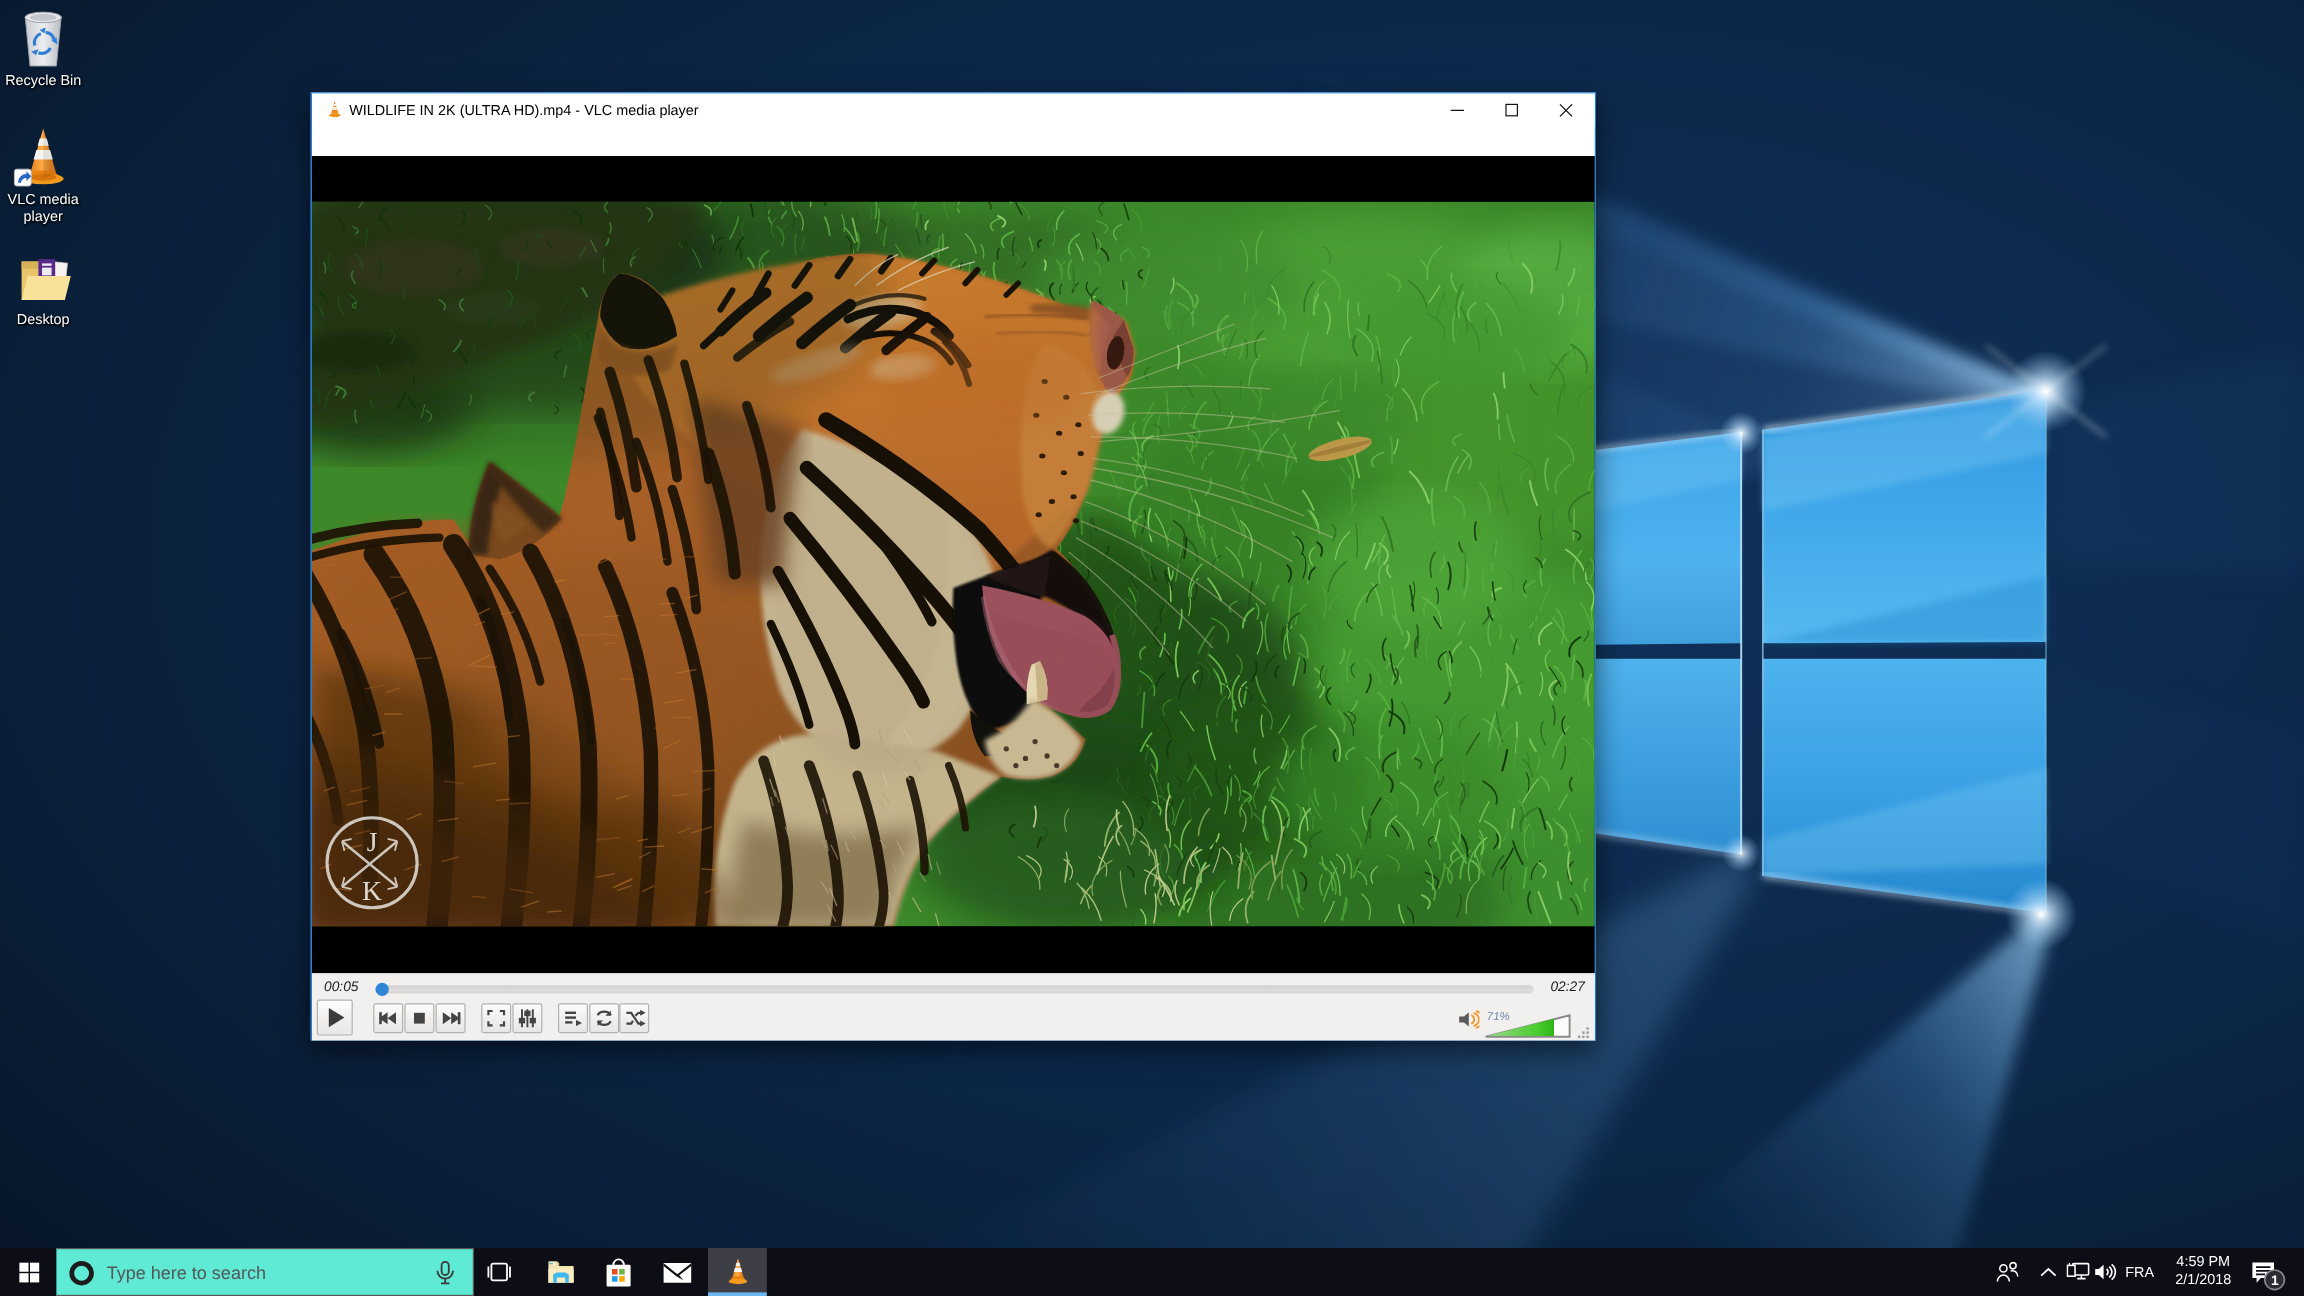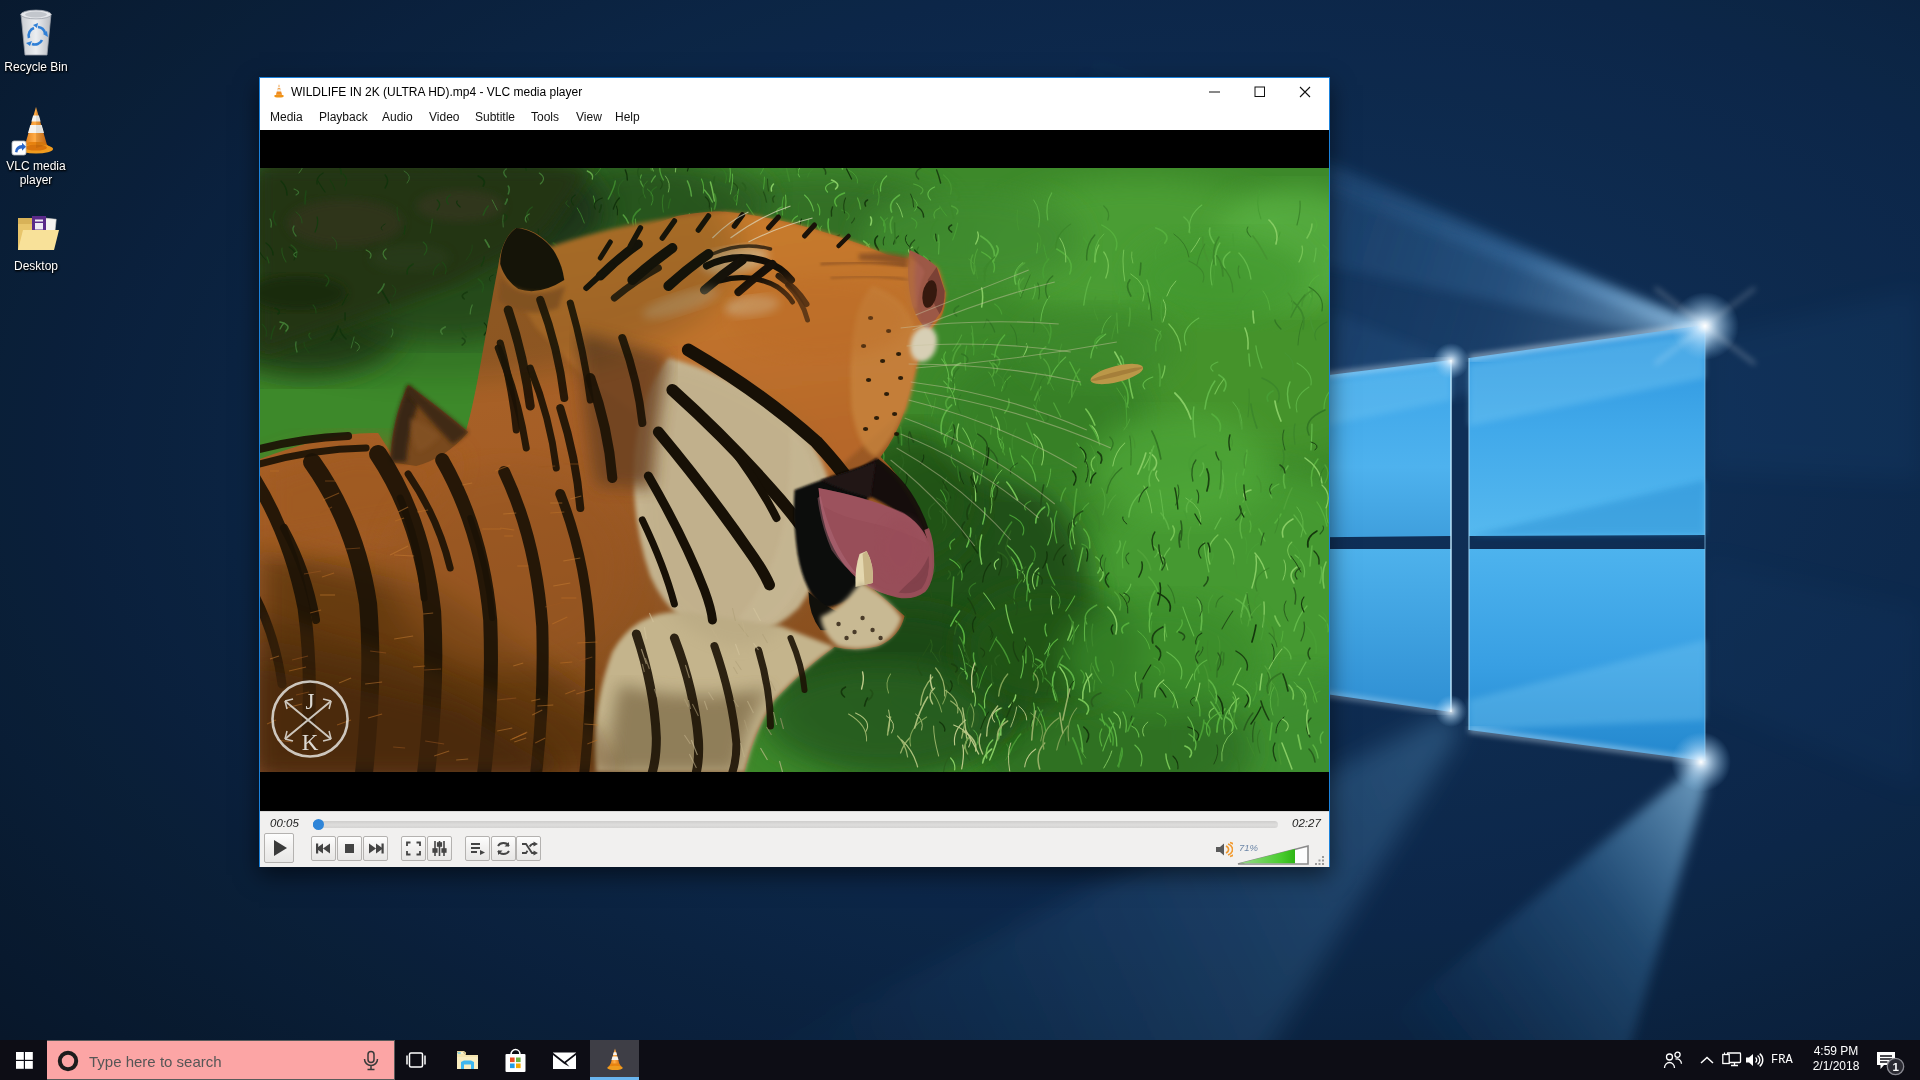--- a/index.html
+++ b/index.html
@@ -19,21 +19,21 @@
 #controls{position:absolute;left:0;top:733px;width:1069px;height:56px;background:#f1f0ef;border-top:1px solid #d9d8d7;font-style:italic;}
 .timetxt{position:absolute;top:5px;font-size:11.5px;color:#222;}
 #seektrack{position:absolute;left:53px;top:9px;width:965px;height:7px;border-radius:4px;
  background:linear-gradient(#cfcecd,#dedddc 55%,#d4d3d2);}
 #seekfill{position:absolute;left:53px;top:9px;width:7px;height:7px;border-radius:4px;background:#2f85d8;}
 #seekdot{position:absolute;left:53px;top:7px;width:11px;height:11px;border-radius:6px;background:#2f85d8;}
 .cbtn{position:absolute;border:1px solid #b4b2b0;border-radius:2px;
  background:linear-gradient(#fdfdfd,#f2f1f0 45%,#e8e7e6);}
 .win-btn{position:absolute;top:0;width:45px;height:27px;}
 #taskbar{position:absolute;left:0;top:1040px;width:1920px;height:40px;background:#0d0d15;z-index:10;}
-#search{position:absolute;left:47px;top:0px;width:348px;height:40px;background:#fca5a5;border:1px solid #5a5a5a;border-left:none;}
+#search{position:absolute;left:47px;top:0px;width:348px;height:40px;background:#5eead4;border:1px solid #5a5a5a;border-left:none;}
 #search .stxt{position:absolute;left:42px;top:12px;font-size:15px;color:#565656;}
 .tray{position:absolute;color:#fff;}
 #clock{position:absolute;left:1806px;top:4px;width:60px;text-align:center;font-size:12px;color:#fff;line-height:15px;}
 </style></head><body>
 <svg id="wall" width="1920" height="1080" viewBox="0 0 1920 1080">
 <defs>
  <radialGradient id="wbase" cx="0.66" cy="0.42" r="0.9">
    <stop offset="0" stop-color="#123764"></stop>
    <stop offset="0.5" stop-color="#0d2a4e"></stop>
    <stop offset="1" stop-color="#081728"></stop>
@@ -203,30 +203,20 @@
  <div class="win-btn" style="left:932px;"><svg width="45" height="27">
           <line x1="17" y1="14" x2="28" y2="14" stroke="#111" stroke-width="1"></line>
         </svg></div>
  <div class="win-btn" style="left:977px;"><svg width="45" height="27">
           <rect x="18" y="9" width="9.5" height="9.5" fill="none" stroke="#111" stroke-width="1"></rect>
         </svg></div>
  <div class="win-btn" style="left:1022px;"><svg width="45" height="27">
           <path d="M18,9 L28,19 M28,9 L18,19" stroke="#111" stroke-width="1.1"></path>
         </svg></div>
 </div>
-<div id="menubar">
-      <span class="mi" style="left:10px;">Media</span>
-      <span class="mi" style="left:59px;">Playback</span>
-      <span class="mi" style="left:122px;">Audio</span>
-      <span class="mi" style="left:169px;">Video</span>
-      <span class="mi" style="left:215px;">Subtitle</span>
-      <span class="mi" style="left:271px;">Tools</span>
-      <span class="mi" style="left:316px;">View</span>
-      <span class="mi" style="left:355px;">Help</span>
-    </div>
     <div id="videoarea">
       <svg width="1069" height="604" viewBox="0 0 1068 604" preserveAspectRatio="none">
         <defs>
  <filter id="gb8">
             <feGaussianBlur stdDeviation="8"></feGaussianBlur>
           </filter>
  <filter id="gb14">
             <feGaussianBlur stdDeviation="14"></feGaussianBlur>
           </filter>
  <filter id="gb4">
@@ -1803,21 +1793,21 @@
     <svg class="abs" style="left:1722px;top:11px;" width="20" height="18" viewBox="0 0 20 18" fill="none" stroke="#fff" stroke-width="1.3">
  <rect x="5.5" y="2" width="13" height="9.5" rx="0.8"></rect>
  <path d="M9,14.5 L16,14.5 M12.5,11.5 L12.5,14.5"></path>
  <rect x="0.8" y="3.5" width="6.4" height="9" fill="#0d0d15" stroke="#fff"></rect>
  <path d="M2.5,3.5 L2.5,1.5 M5.5,3.5 L5.5,1.5" stroke-width="1.1"></path>
 </svg>
     <svg class="abs" style="left:1745px;top:12px;" width="20" height="16" viewBox="0 0 20 16">
  <path d="M1,5.5 L4,5.5 L8,2 L8,14 L4,10.5 L1,10.5 Z" fill="#fff"></path>
  <path d="M10.5,5.5 A3.2,3.2 0 0 1 10.5,10.5 M12.6,3.5 A5.6,5.6 0 0 1 12.6,12.5 M14.7,1.6 A8.2,8.2 0 0 1 14.7,14.4" stroke="#fff" stroke-width="1.4" fill="none"></path>
 </svg>
-    <div class="tray" style="left:1771px;top:13px;font-size:12px;font-family:Liberation Mono, monospace;">FRA</div>
+    <div class="tray" style="left:1771px;top:13px;font-size:12px;">FRA</div>
     <div id="clock">4:59 PM<br>2/1/2018</div>
     <svg class="abs" style="left:1876px;top:11px;" width="30" height="26" viewBox="0 0 30 26">
  <path d="M1,1 L19,1 L19,14 L8,14 L4.5,18 L4.5,14 L1,14 Z" fill="#fff"></path>
  <g stroke="#0d0d15" stroke-width="1.5">
         <line x1="4" y1="5" x2="16" y2="5"></line>
         <line x1="4" y1="8" x2="16" y2="8"></line>
         <line x1="4" y1="11" x2="11.5" y2="11"></line>
       </g>
  <circle cx="19.5" cy="15.5" r="8.2" fill="#2b2b33" stroke="#8a8a92" stroke-width="1.3"></circle>
  <text x="19.8" y="20" font-size="11.5" font-weight="bold" fill="#fff" text-anchor="middle" font-family="Liberation Sans">1</text>

